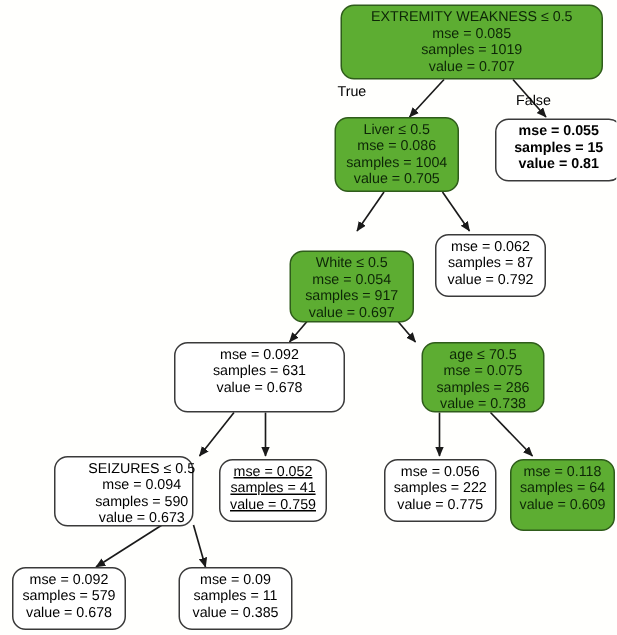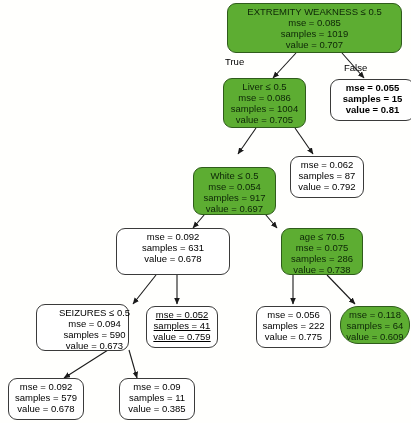--- a/index.html
+++ b/index.html
@@ -155,21 +155,21 @@
     <span class="ln">samples = 41</span>
     <span class="ln">value = 0.759</span>
   </div>
 
   <div class="node" style="left:256px; top:306px; width:75px; height:42px; font-size:9.5px;">
     <span class="ln">mse = 0.056</span>
     <span class="ln">samples = 222</span>
     <span class="ln">value = 0.775</span>
   </div>
 
-  <div class="node green" style="left:340px; top:306px; width:70px; height:38px; font-size:9.5px;border-radius:18px;">
+  <div class="node green" style="left:340px; top:306px; width:70px; height:48px; font-size:9.5px;">
     <span class="ln">mse = 0.118</span>
     <span class="ln">samples = 64</span>
     <span class="ln">value = 0.609</span>
   </div>
 
   <div class="node" style="left:8px; top:378px; width:76px; height:42px; font-size:9.5px;">
     <span class="ln">mse = 0.092</span>
     <span class="ln">samples = 579</span>
     <span class="ln">value = 0.678</span>
   </div>

